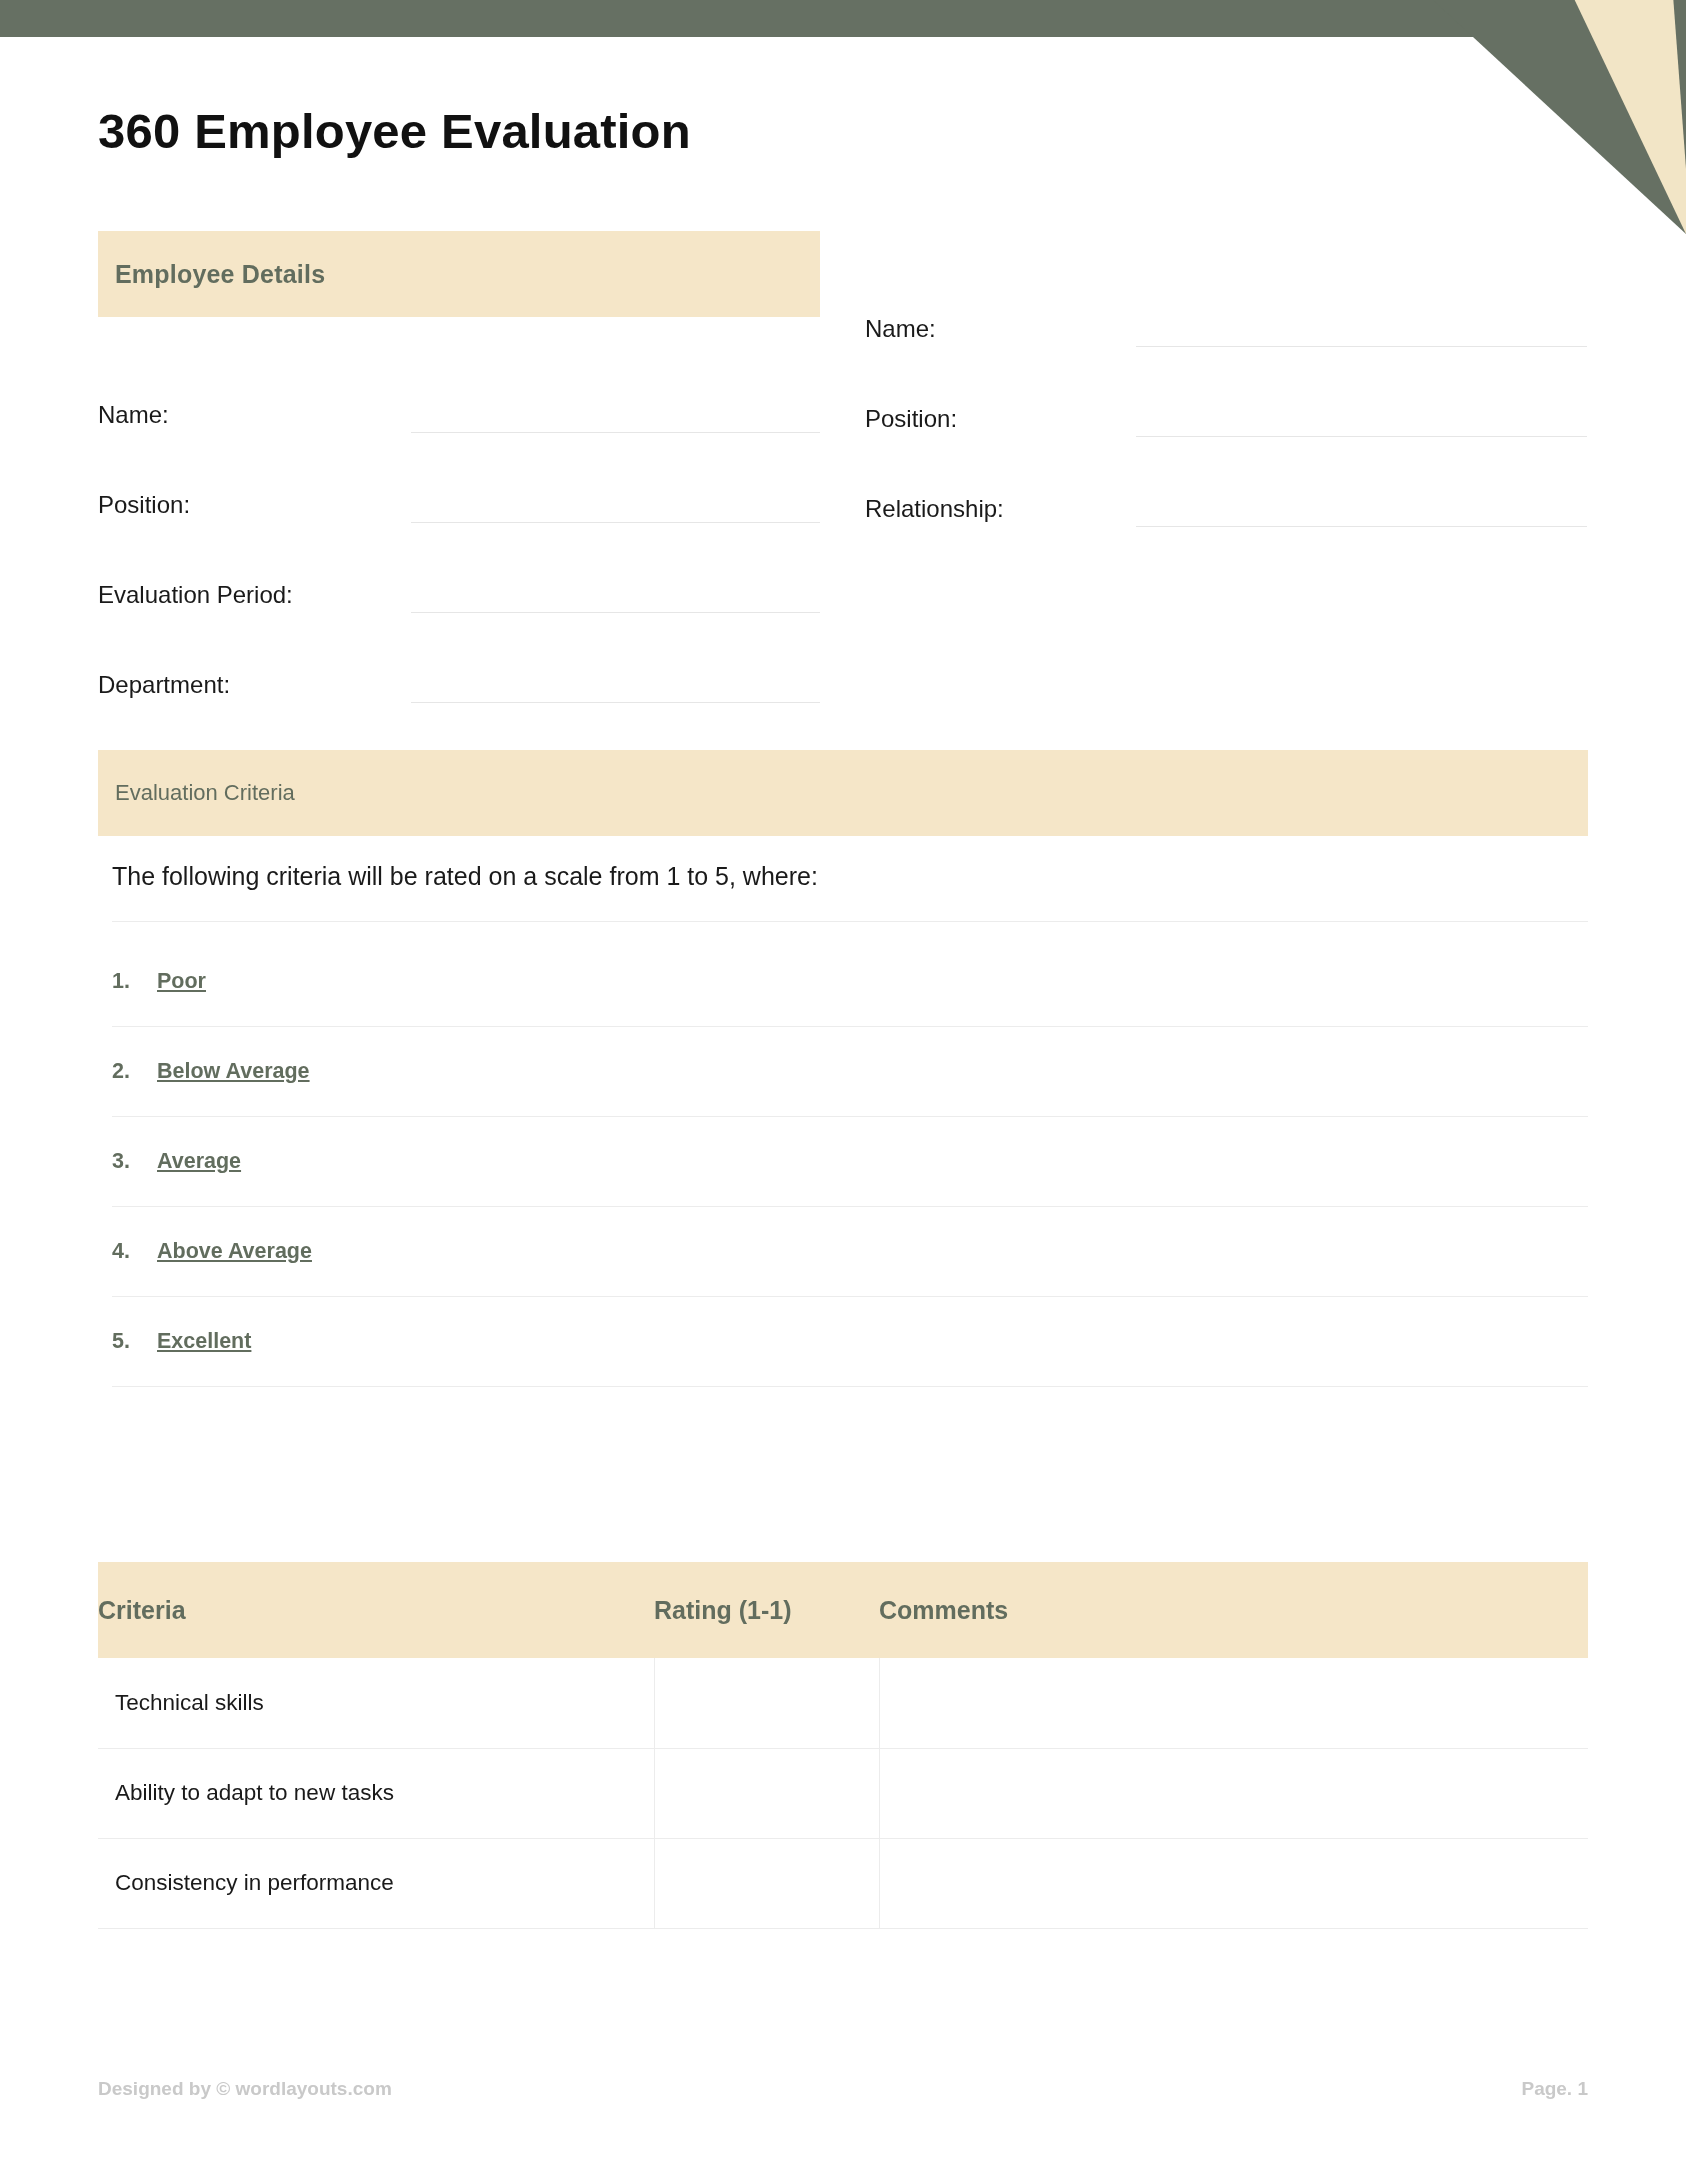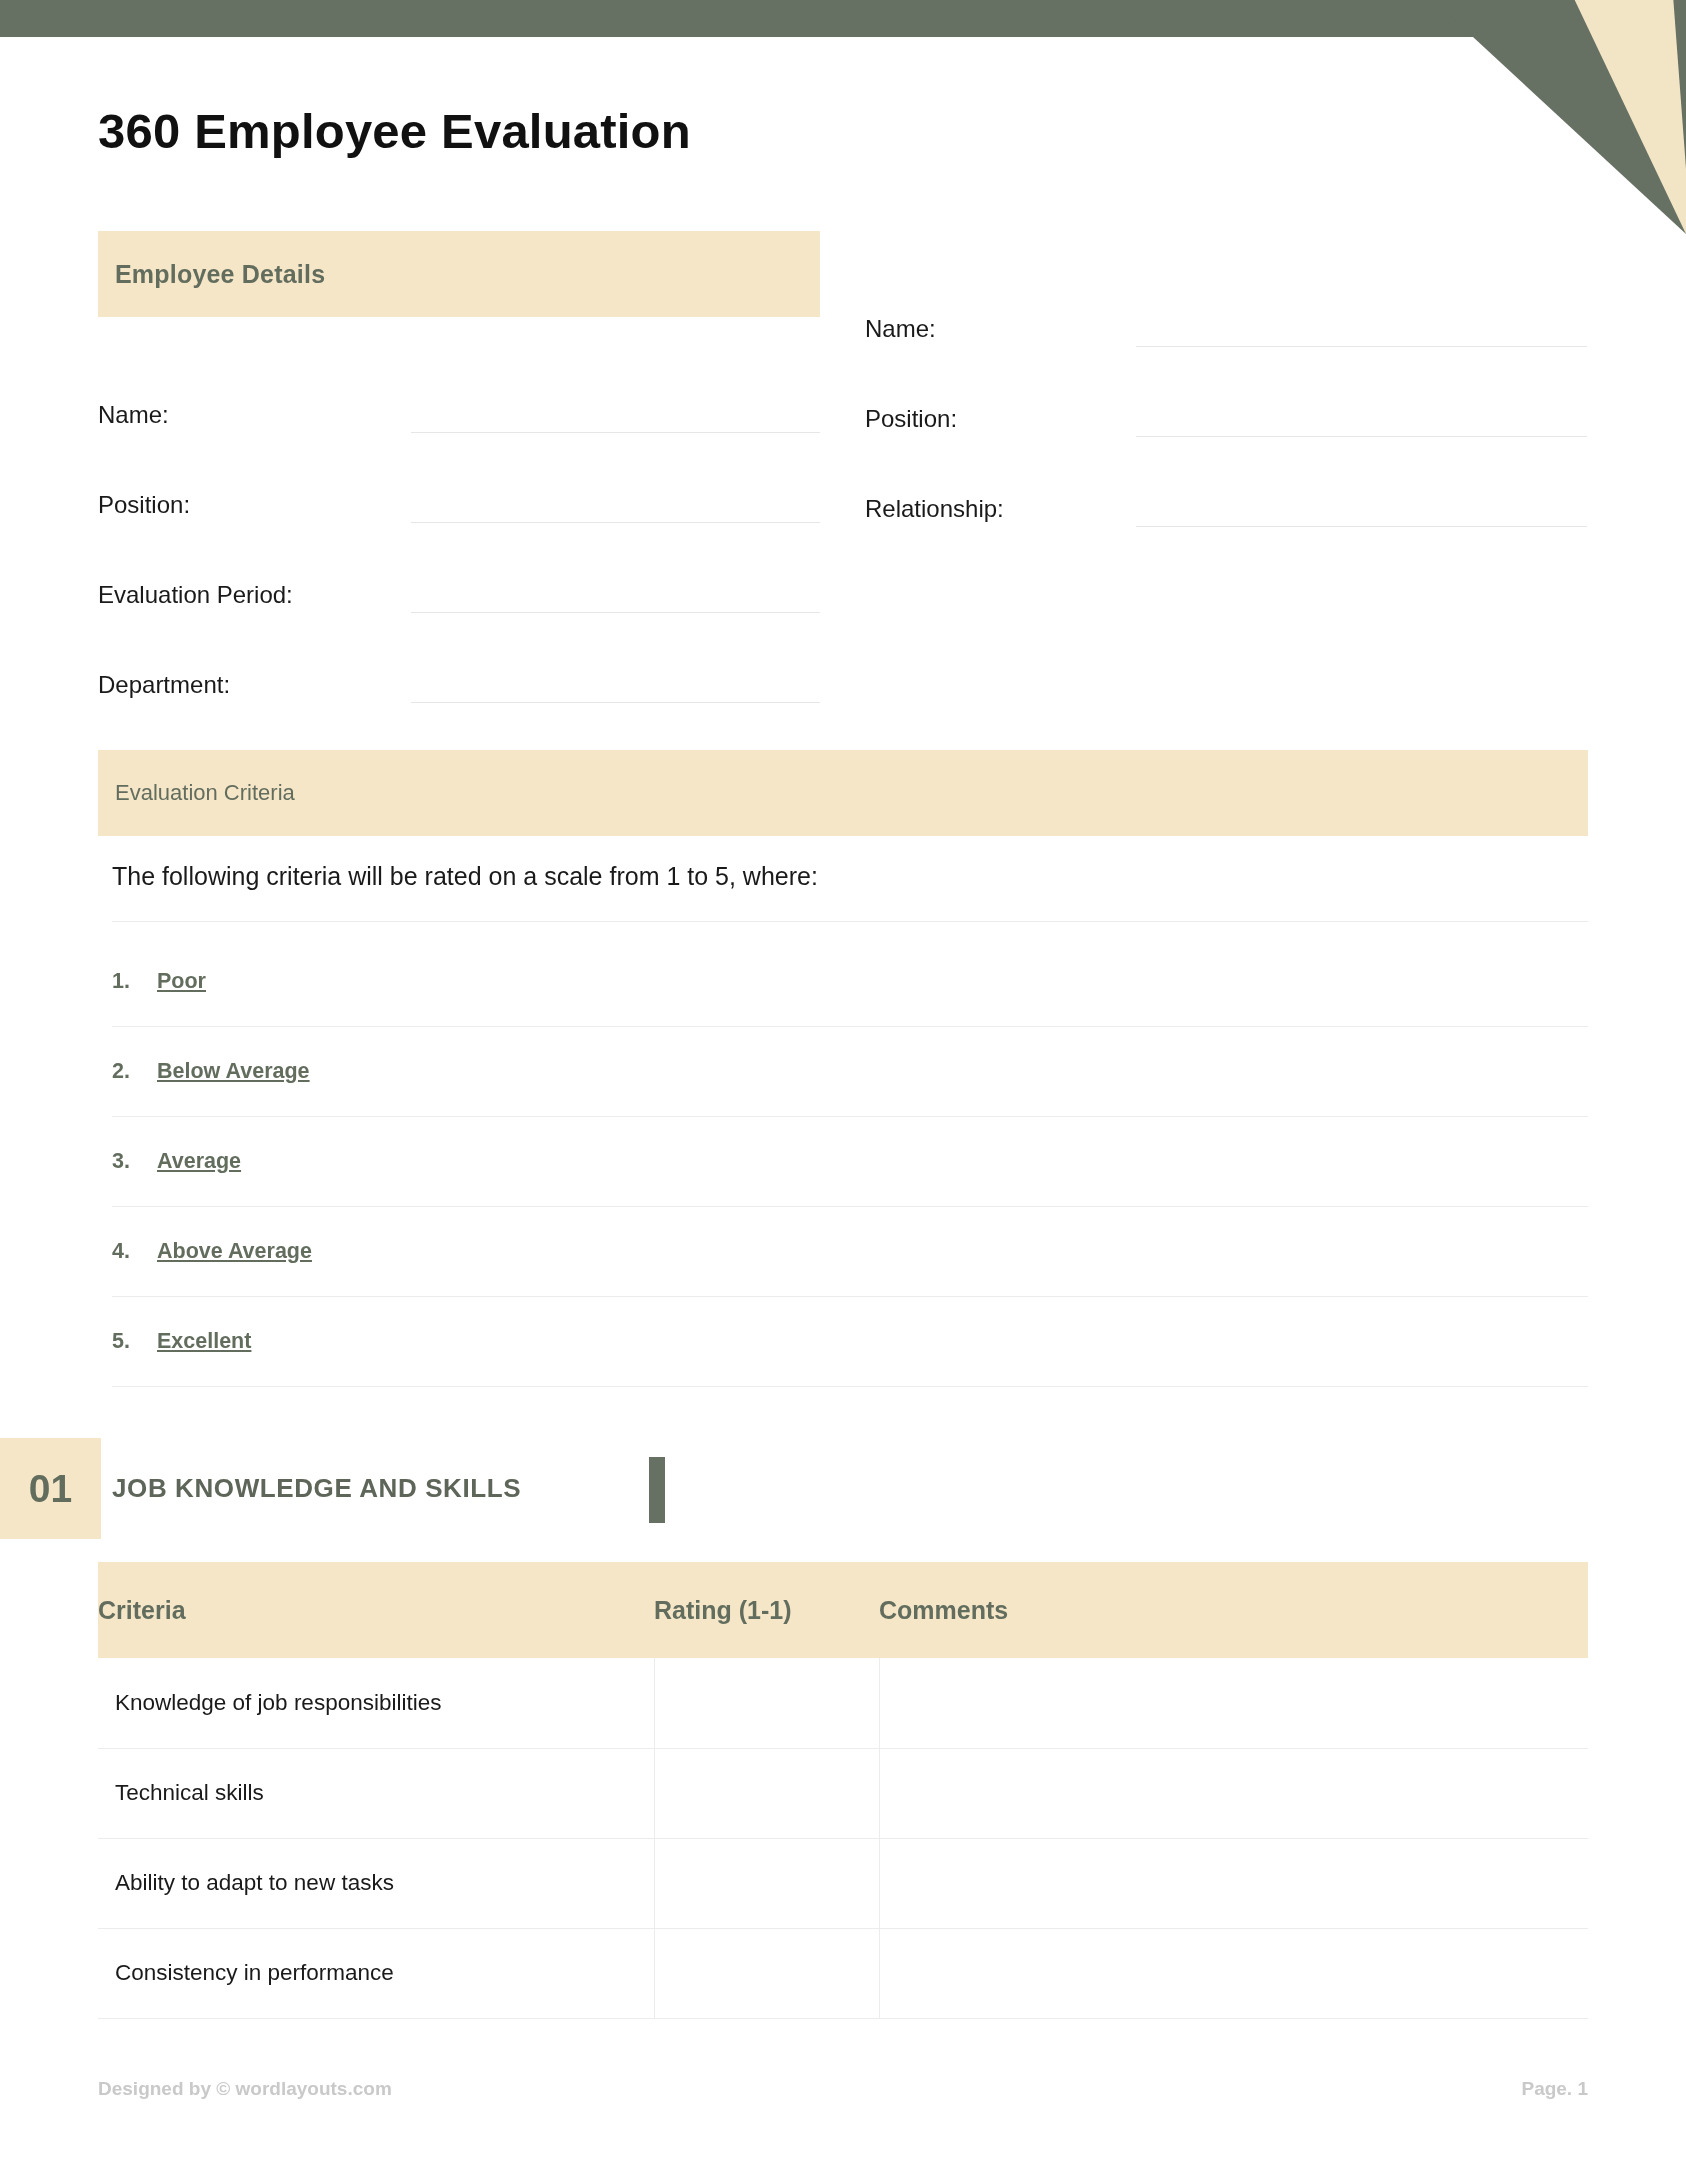--- a/index.html
+++ b/index.html
@@ -345,47 +345,35 @@
     <div class="scale-item">
       <span class="scale-num">4.</span>
       <span class="scale-label">Above Average</span>
     </div>
     <div class="scale-item">
       <span class="scale-num">5.</span>
       <span class="scale-label">Excellent</span>
     </div>
   </div>
 
-  <div class="section-head">
-    <div class="section-badge">
-      <span class="section-badge-text">01</span>
-    </div>
-    <div class="section-title">JOB KNOWLEDGE AND SKILLS</div>
-    <div class="section-bar"></div>
-  </div>
 
   <table class="crit-table">
     <colgroup>
       <col class="col-criteria">
       <col class="col-rating">
       <col class="col-comments">
     </colgroup>
     <thead>
       <tr>
         <th>Criteria</th>
         <th>Rating (1-1)</th>
         <th>Comments</th>
       </tr>
     </thead>
     <tbody>
-      <tr>
-        <td class="cell-criteria">Knowledge of job responsibilities</td>
-        <td class="cell-rating"></td>
-        <td class="cell-comments"></td>
-      </tr>
       <tr>
         <td class="cell-criteria">Technical skills</td>
         <td class="cell-rating"></td>
         <td class="cell-comments"></td>
       </tr>
       <tr>
         <td class="cell-criteria">Ability to adapt to new tasks</td>
         <td class="cell-rating"></td>
         <td class="cell-comments"></td>
       </tr>

